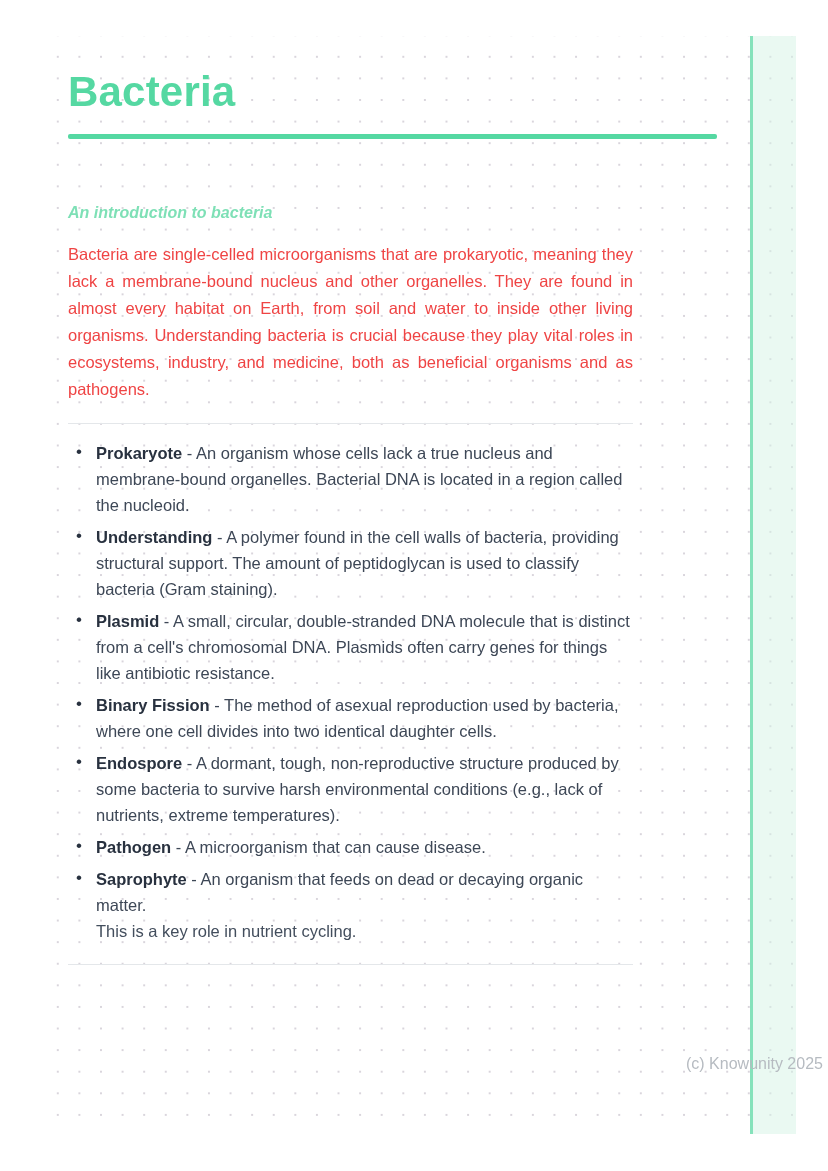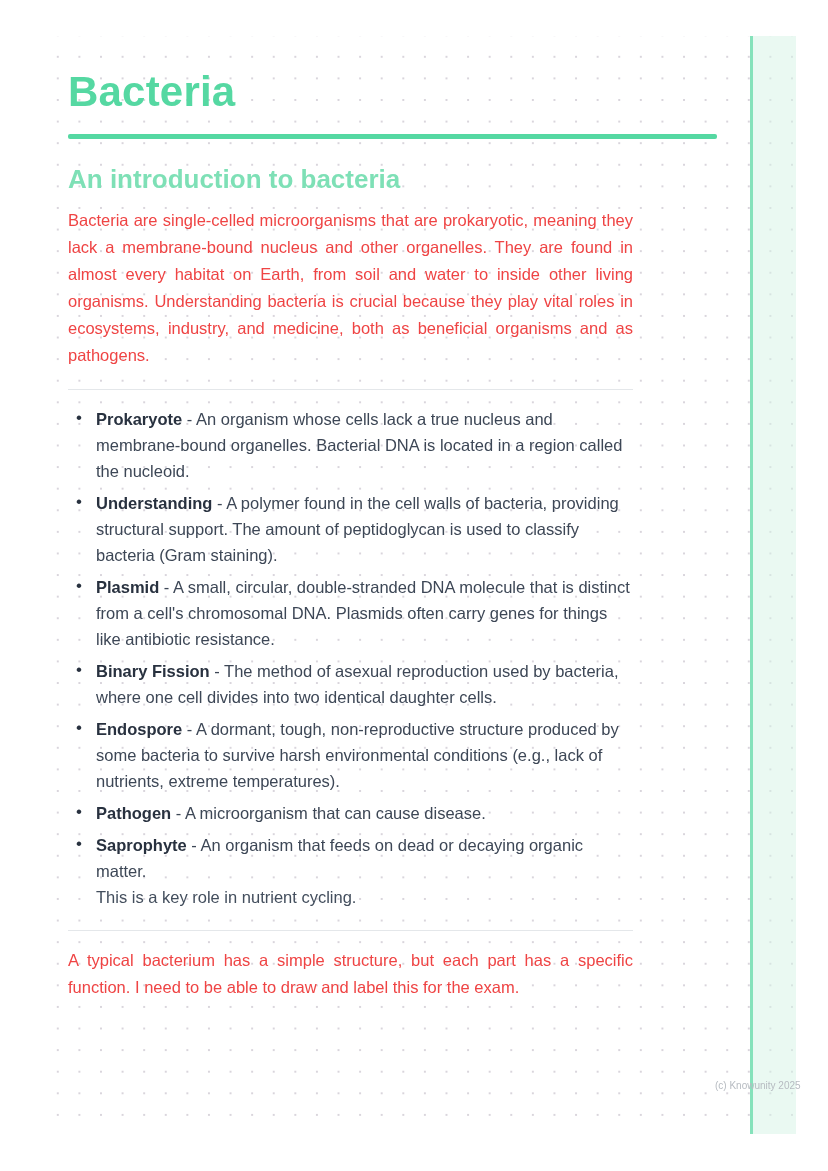--- a/index.html
+++ b/index.html
@@ -57,25 +57,26 @@
     color: #55d8a2;
   }
   .title-rule {
     width: 649px;
     height: 5px;
     background: #55d8a2;
     border-radius: 2px;
     margin-top: 18px;
   }
   .h2 {
-    margin: 26px 0 0;
-    font-size: 26px;
+    margin: 60px 0 0;
+    font-size: 16px;
     line-height: 28px;
     font-weight: 800;
     color: #7ee0b6;
+    font-style: italic;
   }
   .h2.after-divider { margin-top: 22px; }
   .h3 {
     margin: 26px 0 0;
     font-size: 19px;
     line-height: 24px;
     font-weight: 800;
     color: #9ae9c9;
   }
   .body-par {
@@ -117,26 +118,25 @@
     font-weight: 700;
     color: #28313f;
   }
   .note {
     display: block;
     color: #434e5d;
   }
   .watermark {
     position: absolute;
     left: 686px;
-    top: 1080px;
-    font-size: 10px;
+    top: 1055px;
+    font-size: 16px;
     color: #b6bbc1;
     z-index: 5;
     white-space: nowrap;
-    margin-left: 29px;
   }
 </style>
 </head>
 <body>
 
 <div class="canvas">
 
   <div class="dot-grid"></div>
   <div class="accent-column"></div>
   <div class="accent-vline"></div>
@@ -171,19 +171,18 @@
       <li class="def-item">
         <span class="bullet-marker">•</span><span class="term">Pathogen</span><span> - </span><span>A microorganism that can cause disease.</span>
       </li>
       <li class="def-item">
         <span class="bullet-marker">•</span><span class="term">Saprophyte</span><span> - </span><span>An organism that feeds on dead or decaying organic matter.</span><span class="note">This is a key role in nutrient cycling.</span>
       </li>
     </ul>
 
     <hr class="divider">
 
-    <p class="body-par last">A typical bacterium has a simple structure, but each part has a specific function. I need to be able to draw and label this for the exam.</p>
 
   </div>
 
   <div class="watermark">(c) Knowunity 2025</div>
 
 </div>
 
 </body></html>

